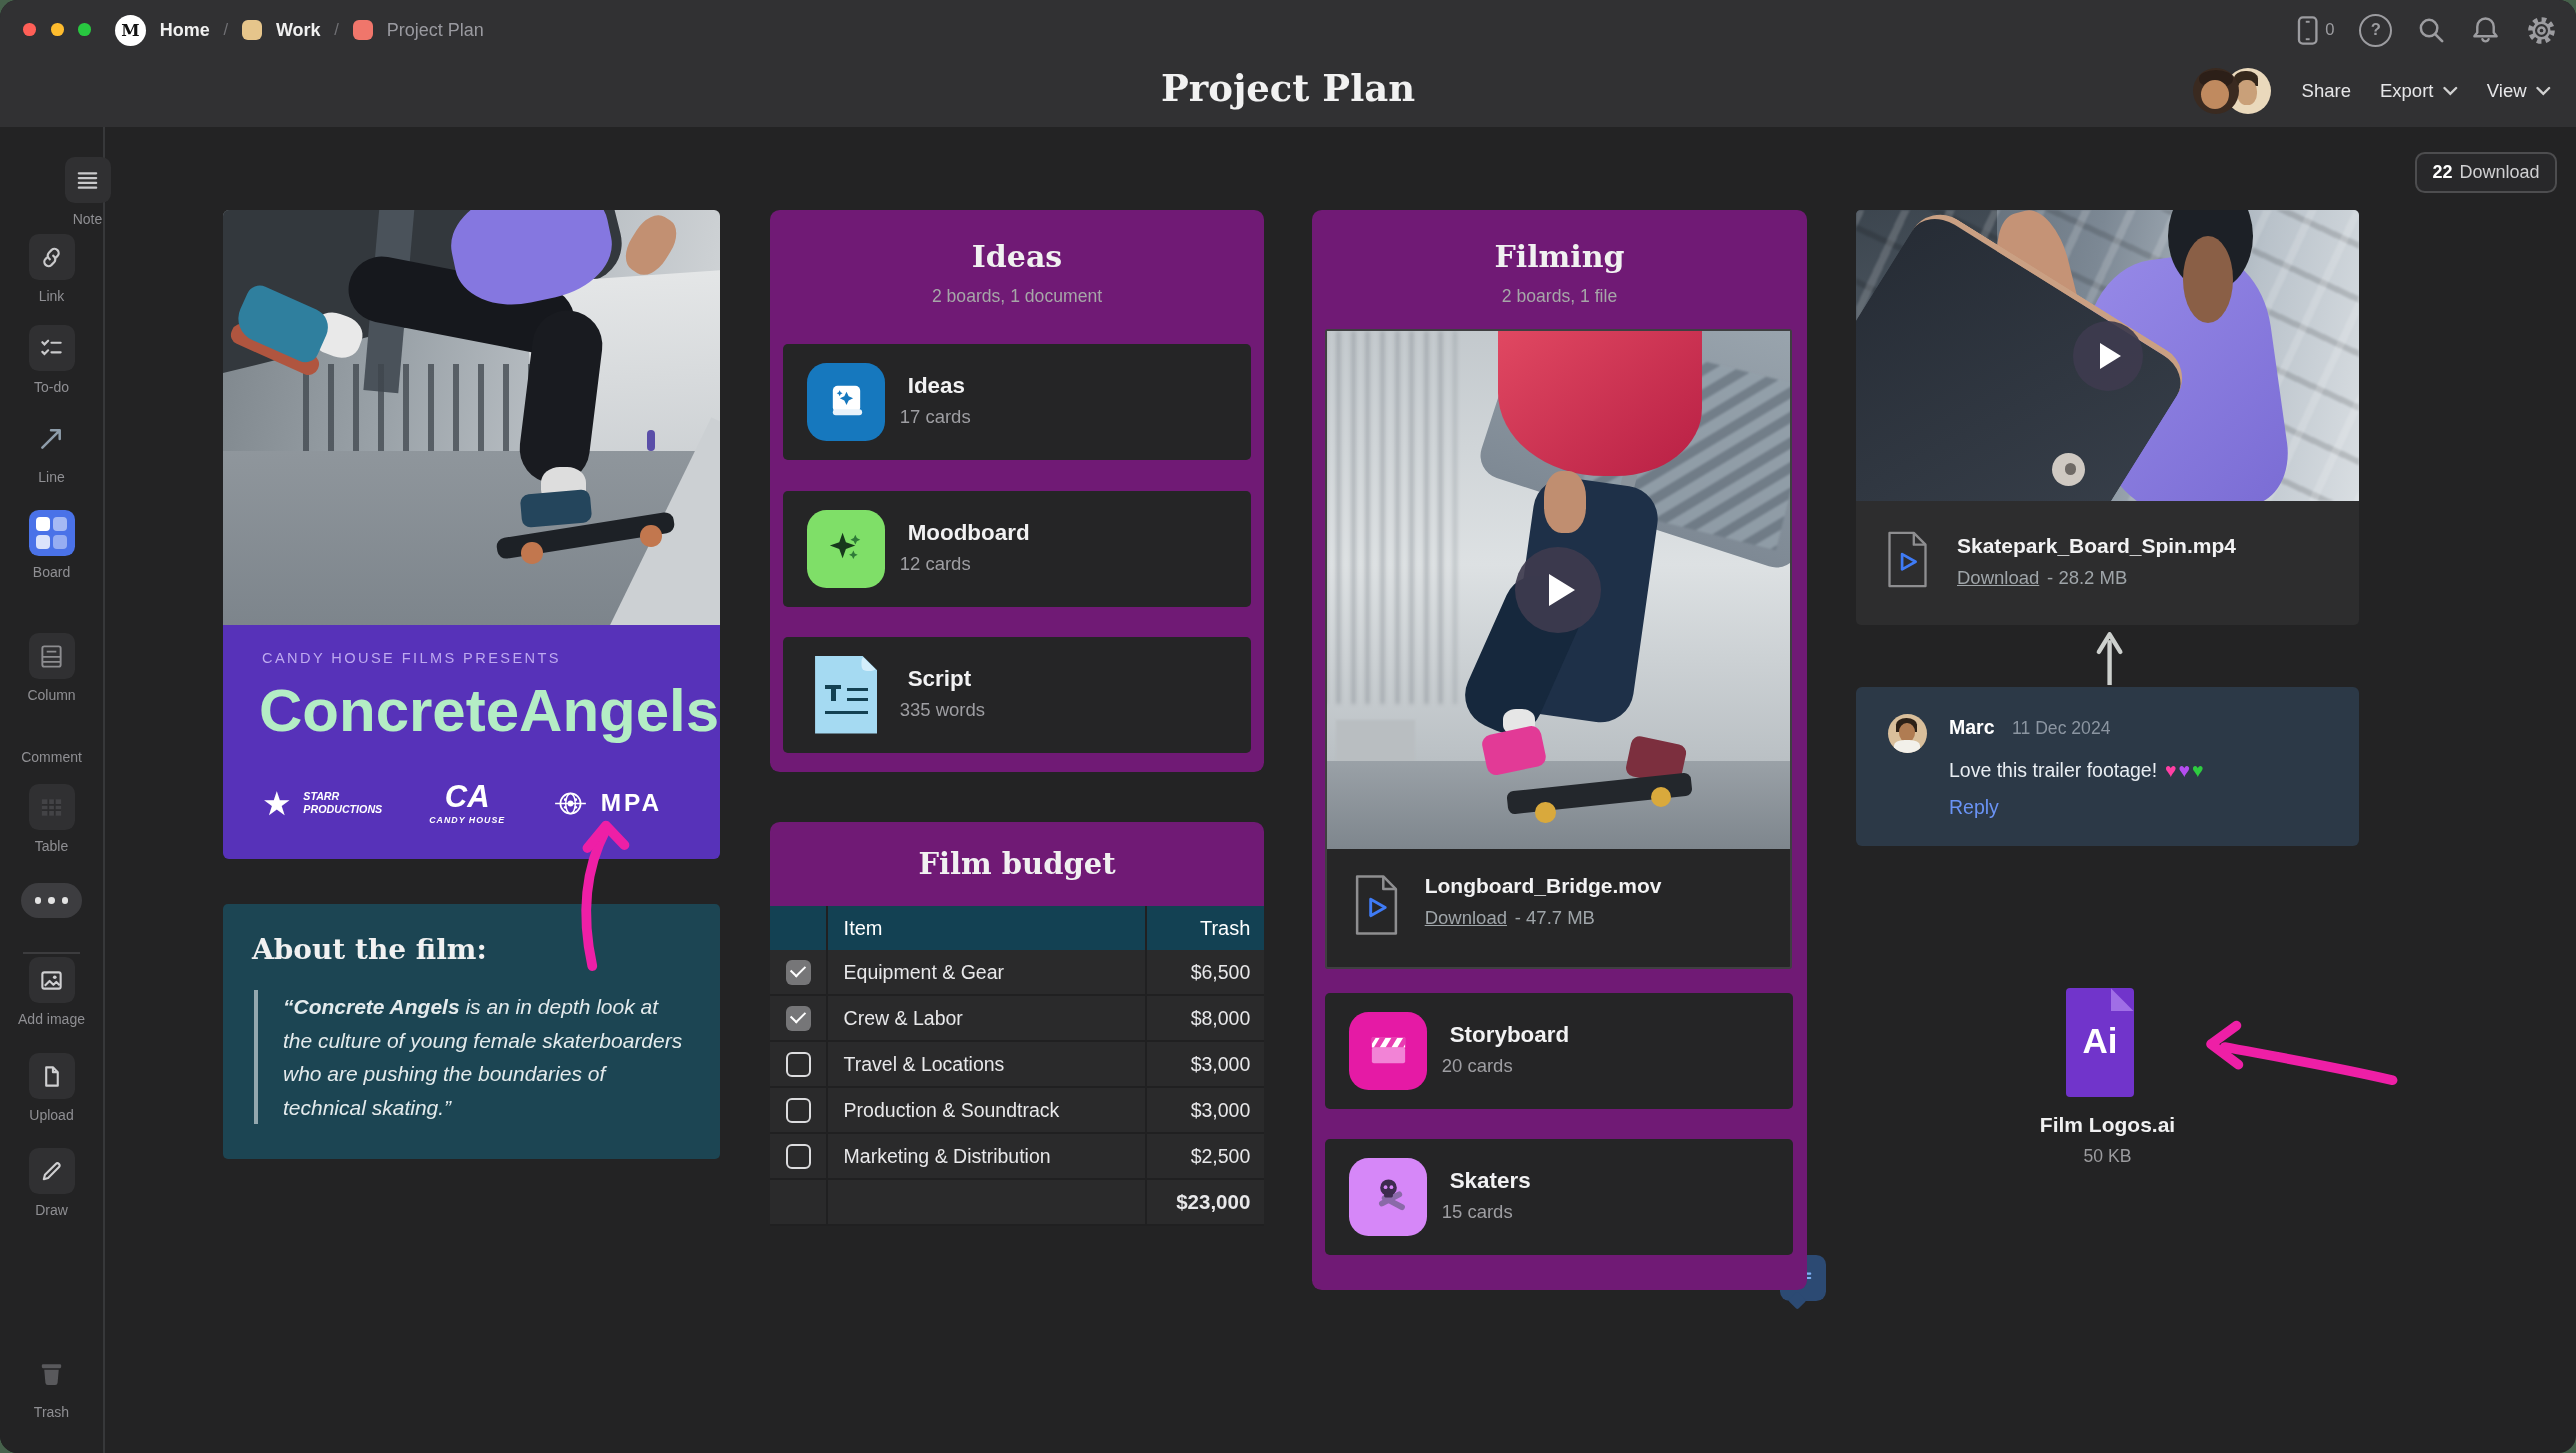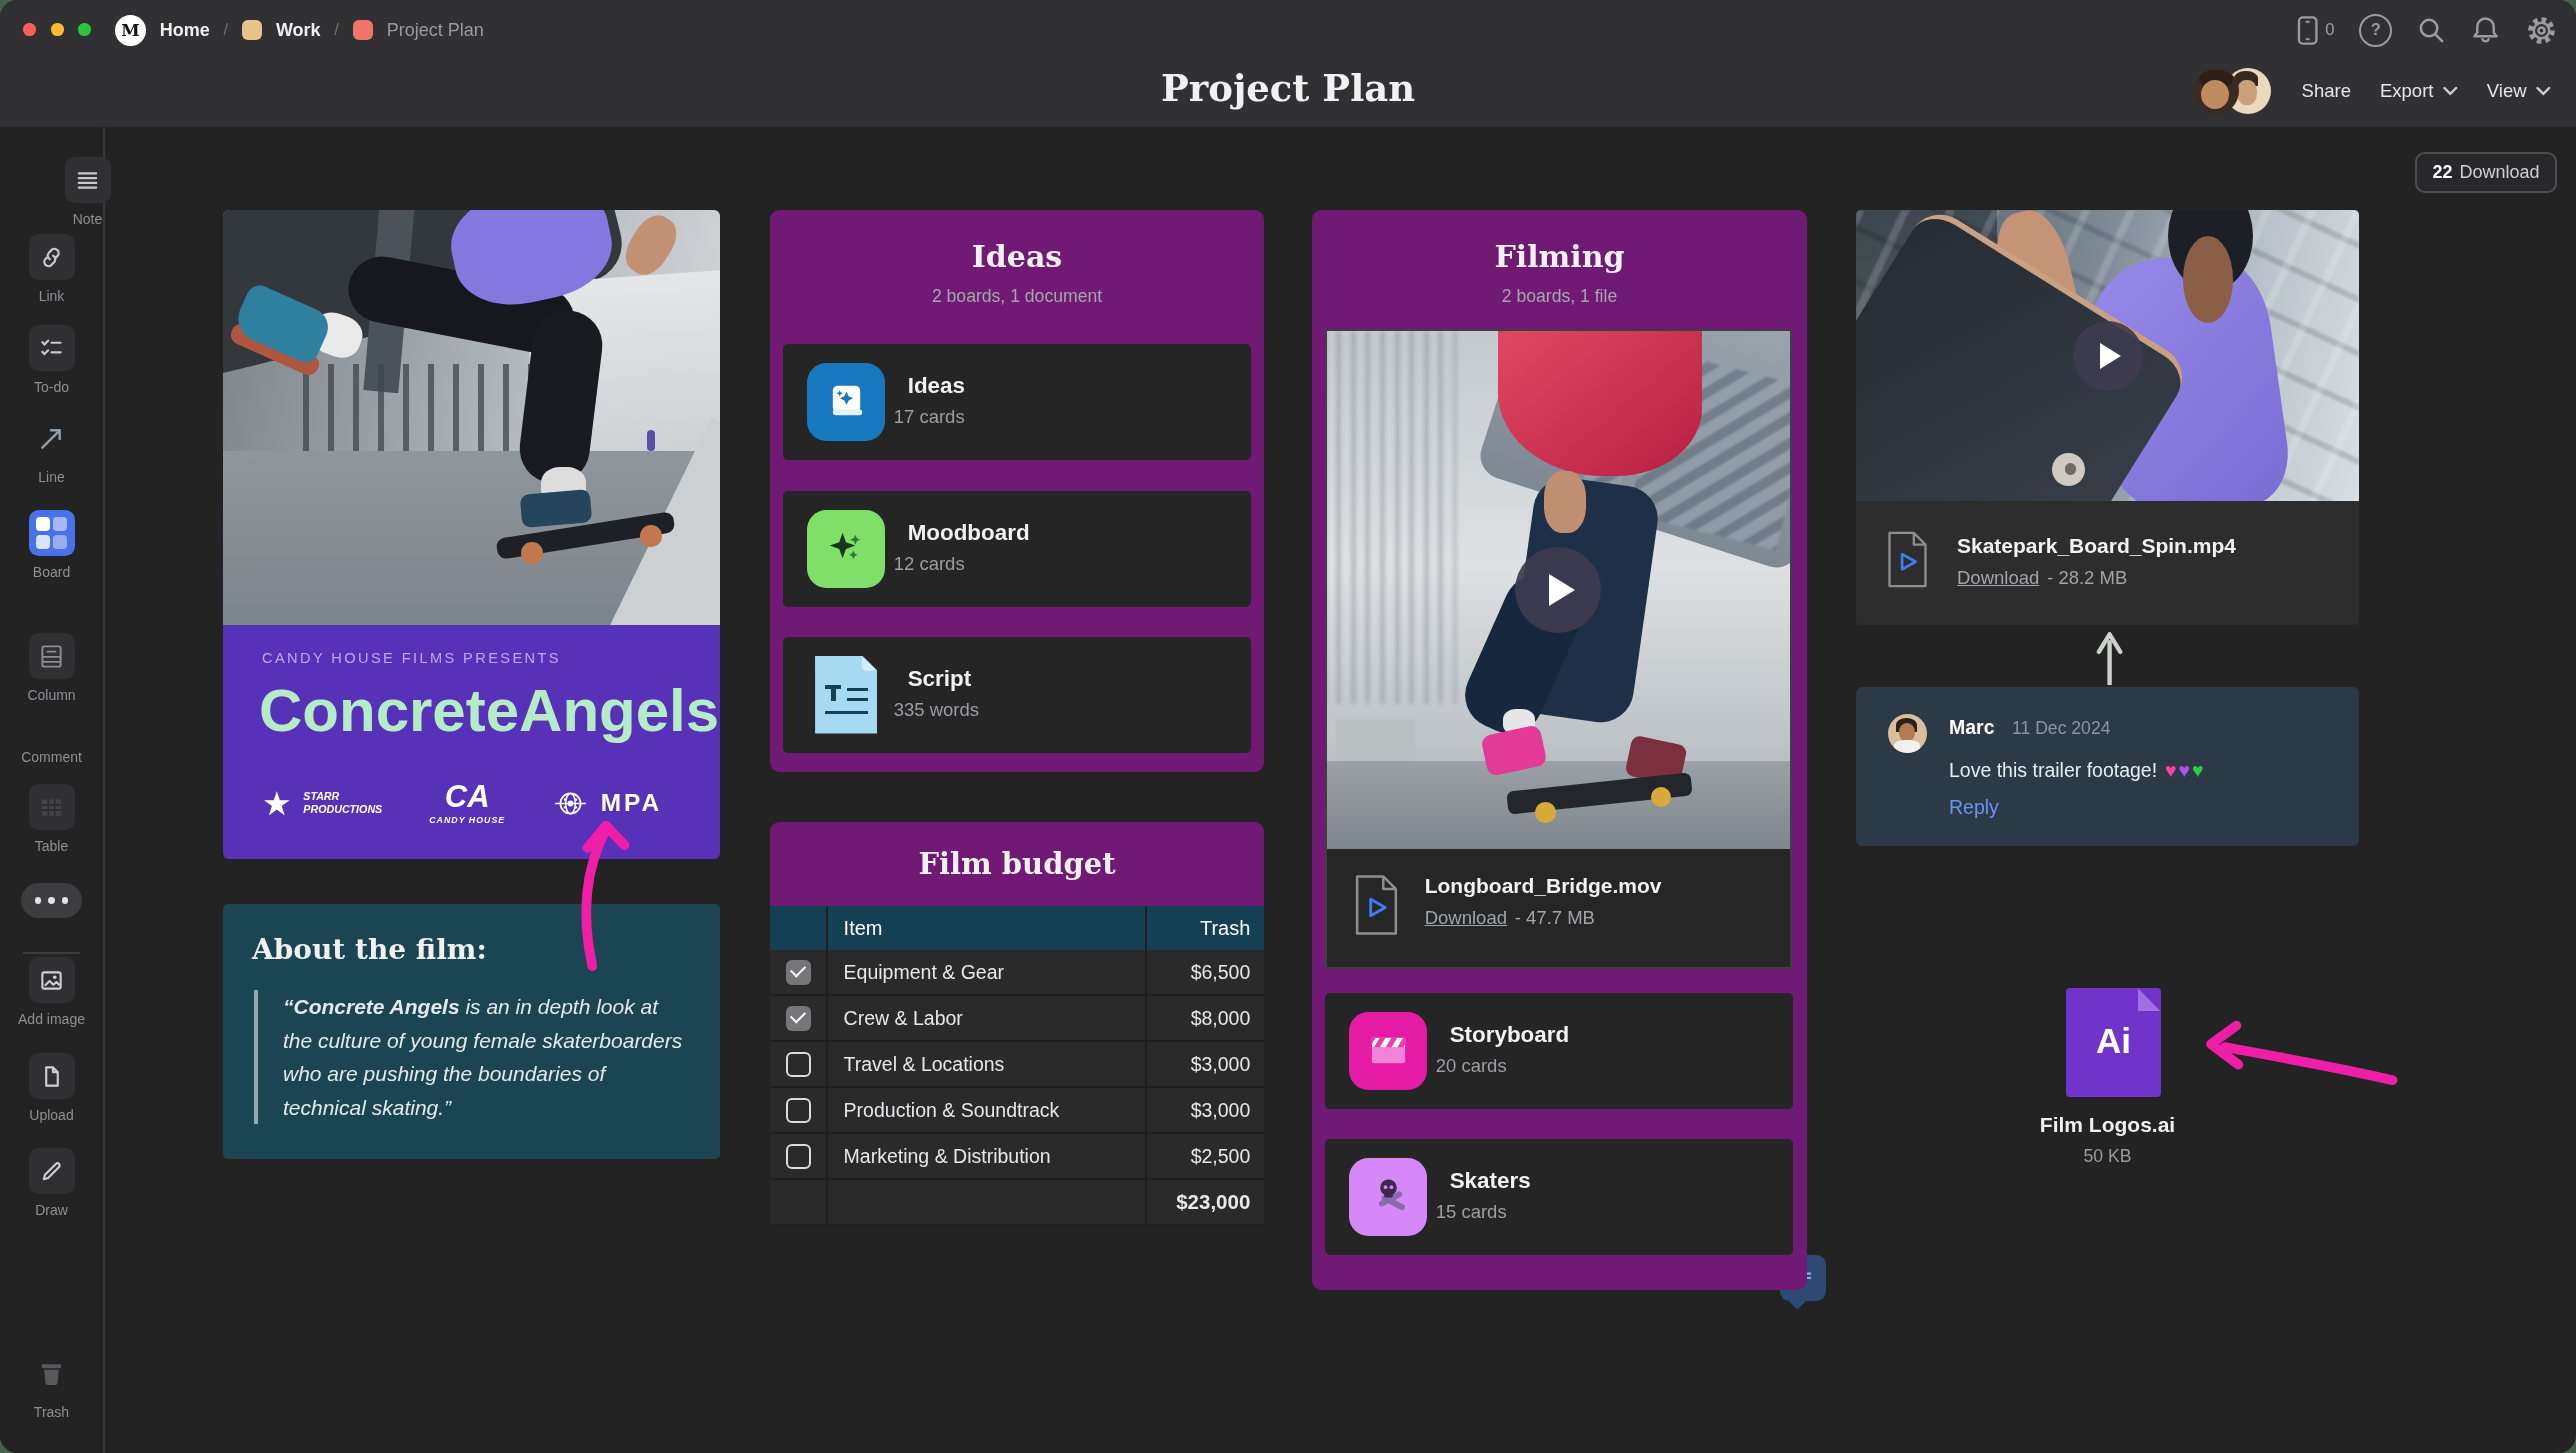--- a/index.html
+++ b/index.html
@@ -57,21 +57,21 @@
   
   .canvas{position:absolute;top:127px;left:105px;right:0;bottom:0;}
   .card{position:absolute;}
   .serif-h{font-family:"DejaVu Serif",serif;font-weight:bold;color:#f1f1f1;}
   .column-card{background:#701a75;border-radius:9.8px;}
   .col-title{position:absolute;left:0;right:0;top:29px;text-align:center;font-family:"DejaVu Serif",serif;font-weight:bold;font-size:30px;color:#f1f1f1;}
   .col-sub{position:absolute;left:0;right:0;top:76px;text-align:center;font-size:17.6px;color:#a6a6a8;}
   .board-item{position:absolute;left:12.7px;width:468px;height:116px;background:#252526;border-radius:4.9px;}
   .bi-icon{position:absolute;left:24.4px;top:18.5px;width:78px;height:78px;border-radius:19.5px;}
   .bi-title{position:absolute;left:125px;top:29px;font-size:22.4px;font-weight:bold;color:#f2f2f3;}
-  .bi-meta{position:absolute;left:111px;top:62px;font-size:18.5px;color:#9e9ea2;}
+  .bi-meta{position:absolute;left:117px;top:62px;font-size:18.5px;color:#9e9ea2;}
 
   
   .poster{left:118px;top:83px;width:497px;height:649px;border-radius:5.9px;overflow:hidden;}
   .poster-photo{position:absolute;top:0;left:0;right:0;height:415px;overflow:hidden;background:linear-gradient(100deg,#7d858b 0%,#9aa2a8 35%,#b7bdc2 62%,#d7dadc 100%);}
   .poster-photo div{position:absolute;}
   .pp-ceiling{top:-42%;left:-22%;width:98%;height:72%;background:#33383d;transform:rotate(-14deg);border-radius:0 0 39px 0;}
   .pp-pillar{left:30%;top:-4%;width:7%;height:48%;background:#4a525a;transform:rotate(5deg);}
   .pp-building{right:-6%;top:16%;width:44%;height:48%;background:linear-gradient(#e4e6e7,#ccd0d3);transform:rotate(-4deg);}
   .pp-fence{left:16%;top:37%;width:56%;height:27%;background:repeating-linear-gradient(90deg,#3e454c 0 5.9px,transparent 5.9px 25px);opacity:.75;}
   .pp-ground{bottom:-2%;left:-2%;width:104%;height:44%;background:linear-gradient(#8f969c,#7c848b);}
@@ -196,21 +196,21 @@
   .cm-name{position:absolute;left:93px;top:29px;font-size:19.5px;font-weight:bold;color:#fff;}
   .cm-date{position:absolute;left:156px;top:31px;font-size:17.6px;color:#8b95a1;}
   .cm-msg{position:absolute;left:93px;top:72px;font-size:19.5px;color:#e8edf2;}
   .cm-msg .h1{color:#ff3fa4;margin-left:7.8px;}
   .cm-msg .h2{color:#b44df0;margin-left:2px;}
   .cm-msg .h3{color:#2ecc40;margin-left:2px;}
   .cm-reply{position:absolute;left:93px;top:109px;font-size:19.5px;color:#6a93f5;cursor:pointer;}
 
   
   .ai-file{left:1856px;top:861px;width:293px;height:283px;}
-  .ai-icon{position:absolute;left:105px;top:0;width:95px;height:109px;background:#7134cb;border-radius:3.9px;}
+  .ai-icon{position:absolute;left:105px;top:0;width:68px;height:109px;background:#7134cb;border-radius:3.9px;}
   .ai-icon .fold{position:absolute;right:0;top:0;width:23.4px;height:23.4px;background:#a06ee6;clip-path:polygon(0 0,100% 100%,0 100%);border-radius:0 3.9px 0 0;}
   .ai-icon .txt{position:absolute;left:0;right:0;top:33px;text-align:center;color:#fff;font-size:35px;font-weight:bold;}
   .ai-name{position:absolute;left:0;right:0;top:125px;text-align:center;font-size:21px;font-weight:bold;color:#f0f0f1;}
   .ai-size{position:absolute;left:0;right:0;top:158px;text-align:center;font-size:17.6px;color:#9b9b9e;}
 
   
   .unsorted{left:2310px;top:25px;height:41px;padding:0 15.6px;display:flex;align-items:center;gap:6.8px;background:#28282a;border:2px solid #4d4d4f;border-radius:9.8px;font-size:18px;box-sizing:border-box;}
   .unsorted .n{font-weight:bold;color:#fff;}
   .unsorted .t{color:#d0d0d2;}
 

